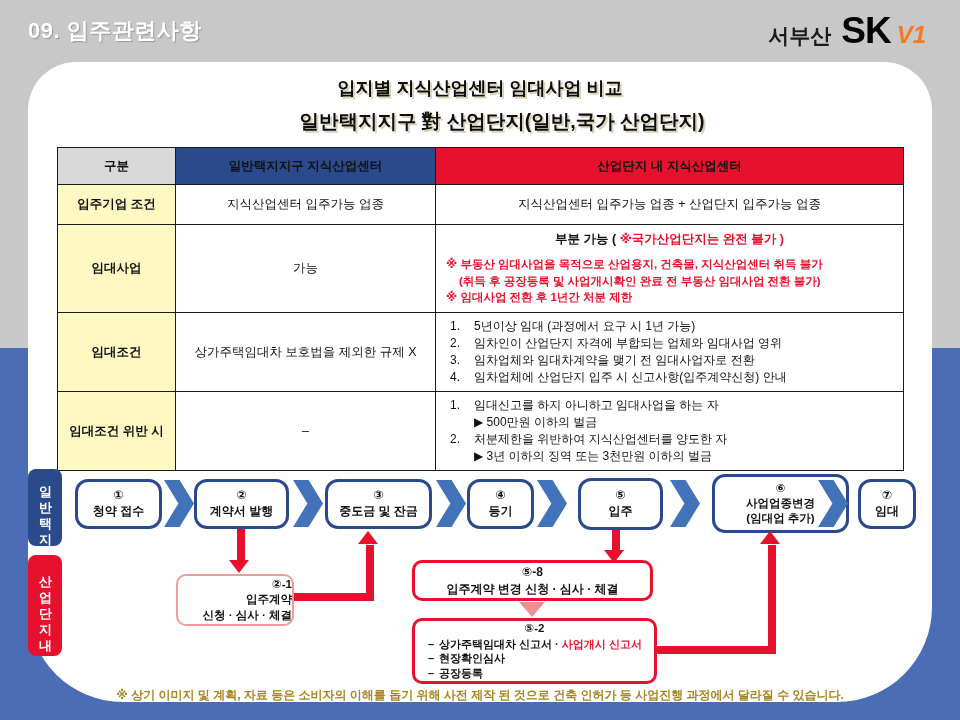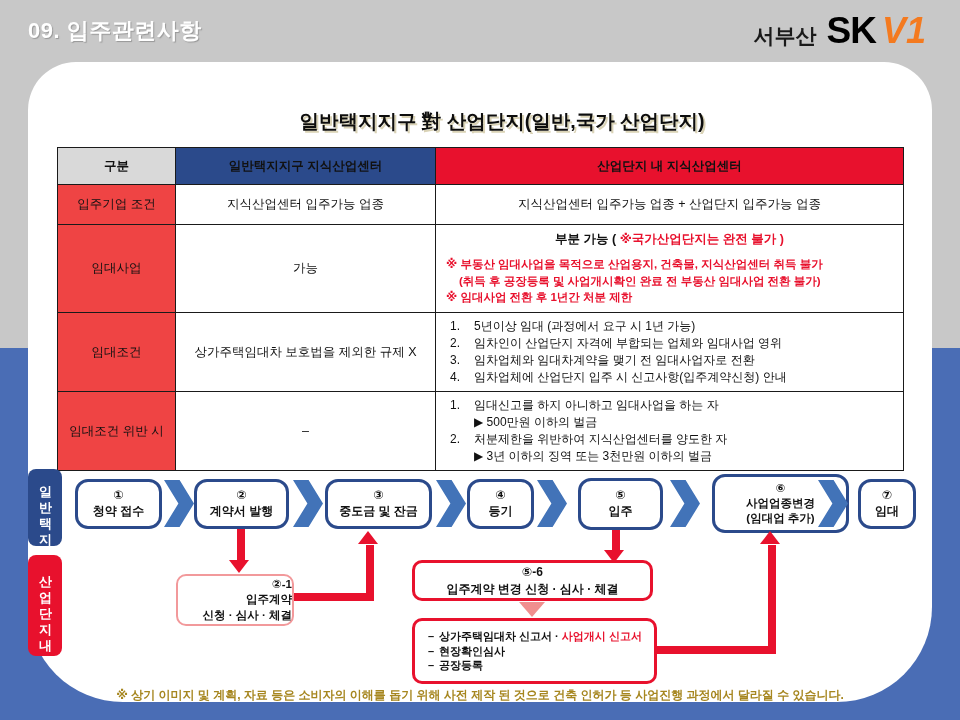--- a/index.html
+++ b/index.html
@@ -6,32 +6,32 @@
   body { font-family:"Liberation Sans","DejaVu Sans",sans-serif; }
   .slide { position:relative; width:960px; height:720px; background:#c8c8c8; overflow:hidden; }
   .bg-blue { position:absolute; left:0; top:348px; width:960px; height:372px; background:#4a6db5; }
   .card { position:absolute; left:28px; top:62px; width:904px; height:640px; background:#ffffff;
           border-radius:48px 48px 95px 95px; }
   .page-title { position:absolute; left:28px; top:16px; font-size:22px; font-weight:bold; color:#ffffff;
                 text-shadow:1px 1px 1px rgba(120,120,120,0.6); letter-spacing:0.5px; }
   .logo { position:absolute; right:34px; top:10px; display:flex; align-items:baseline; }
   .logo-region { font-size:21px; font-weight:800; color:#1a1a1a; margin-right:10px; }
   .logo-sk { font-size:37px; font-weight:900; color:#000000; letter-spacing:-1px; margin-right:6px; }
-  .logo-v1 { font-size:36px; font-weight:900; font-style:italic; color:#f47a1f; }
+  .logo-v1 { font-size:24px; font-weight:900; font-style:italic; color:#f47a1f; }
   .main-title { position:absolute; left:28px; width:904px; text-align:center; color:#0d0d0d;
                 font-weight:bold; text-shadow:2px 2px 0 rgba(170,155,90,0.45); }
   .t1 { top:76px; font-size:18px; }
   .t2 { top:108px; font-size:19.5px;padding-left:44px; }
   table.cmp { position:absolute; left:57px; top:147px; width:846px; border-collapse:collapse; table-layout:fixed; }
   table.cmp td { border:1px solid #1a1a1a; vertical-align:middle; font-size:12.5px; color:#111; }
   .hdr { text-align:center; font-weight:bold; font-size:13px; }
   .hd-gray { background:#d9d9d9; color:#111; }
   .hd-blue { background:#2b4a8b; color:#fff; }
   .hd-red  { background:#e8112d; color:#fff; }
-  .lbl { background:#ef4444; text-align:center; font-weight:normal; }
+  .lbl { background:#fef9c3; text-align:center; font-weight:bold; }
   .ctr { text-align:center; }
   .cell-pad { padding:6px 10px; }
   .red { color:#e8112d; }
   .notes { font-size:11.5px; font-weight:bold; color:#e8112d; text-align:left; line-height:1.45; margin-top:8px; }
   .note-ind { padding-left:13px; }
   .nlist { padding:5px 8px 5px 14px; }
   .li { display:flex; line-height:1.42; font-size:12px; }
   .li .num { width:24px; flex:0 0 24px; }
   .li .sub { padding-left:24px; }
   .vbadge { position:absolute; color:#fff; font-weight:bold; font-size:13px; border-radius:8px;
@@ -69,20 +69,21 @@
 
   <div class="page-title">09. 입주관련사항</div>
   <div class="logo">
     <span class="logo-region">서부산</span>
     <span class="logo-sk">SK</span>
     <span class="logo-v1">V1</span>
   </div>
 
   <div class="card"></div>
 
+  <div class="main-title t1">입지별 지식산업센터 임대사업 비교</div>
   <div class="main-title t2">일반택지지구 對 산업단지(일반,국가 산업단지)</div>
 
   <table class="cmp">
     <colgroup>
         <col style="width:118px">
         <col style="width:260px">
         <col style="width:468px">
       </colgroup>
     <tbody>
         <tr style="height:37px">
@@ -208,24 +209,25 @@
   <div class="rbar" style="left:652px; top:646px; width:124px; height:8px;"></div>
   <div class="rbar" style="left:768px; top:545px; width:8px; height:109px;"></div>
   <div class="tri-up" style="left:760px; top:531px;"></div>
 
   <div class="subbox sb-pink" style="left:176px; top:574px; width:118px; height:52px;">
     <div>②-1</div>
     <div>입주계약</div>
     <div>신청 · 심사 · 체결</div>
   </div>
   <div class="subbox sb-red" style="left:412px; top:560px; width:241px; height:41px; font-size:12px;">
-    <div>⑤-6</div>
+    <div>⑤-8</div>
     <div>입주계약 변경 신청 · 심사 · 체결</div>
   </div>
   <div class="subbox sb-red" style="left:412px; top:618px; width:245px; height:66px; font-size:11.5px;">
+    <div>⑤-2</div>
     <div class="sb52-items">
       <div class="row">
         <span class="dash">–</span>
         <span><span>상가주택임대차 신고서 · </span><span class="red">사업개시 신고서</span></span>
       </div>
       <div class="row">
         <span class="dash">–</span>
         <span>현장확인심사</span>
       </div>
       <div class="row">

